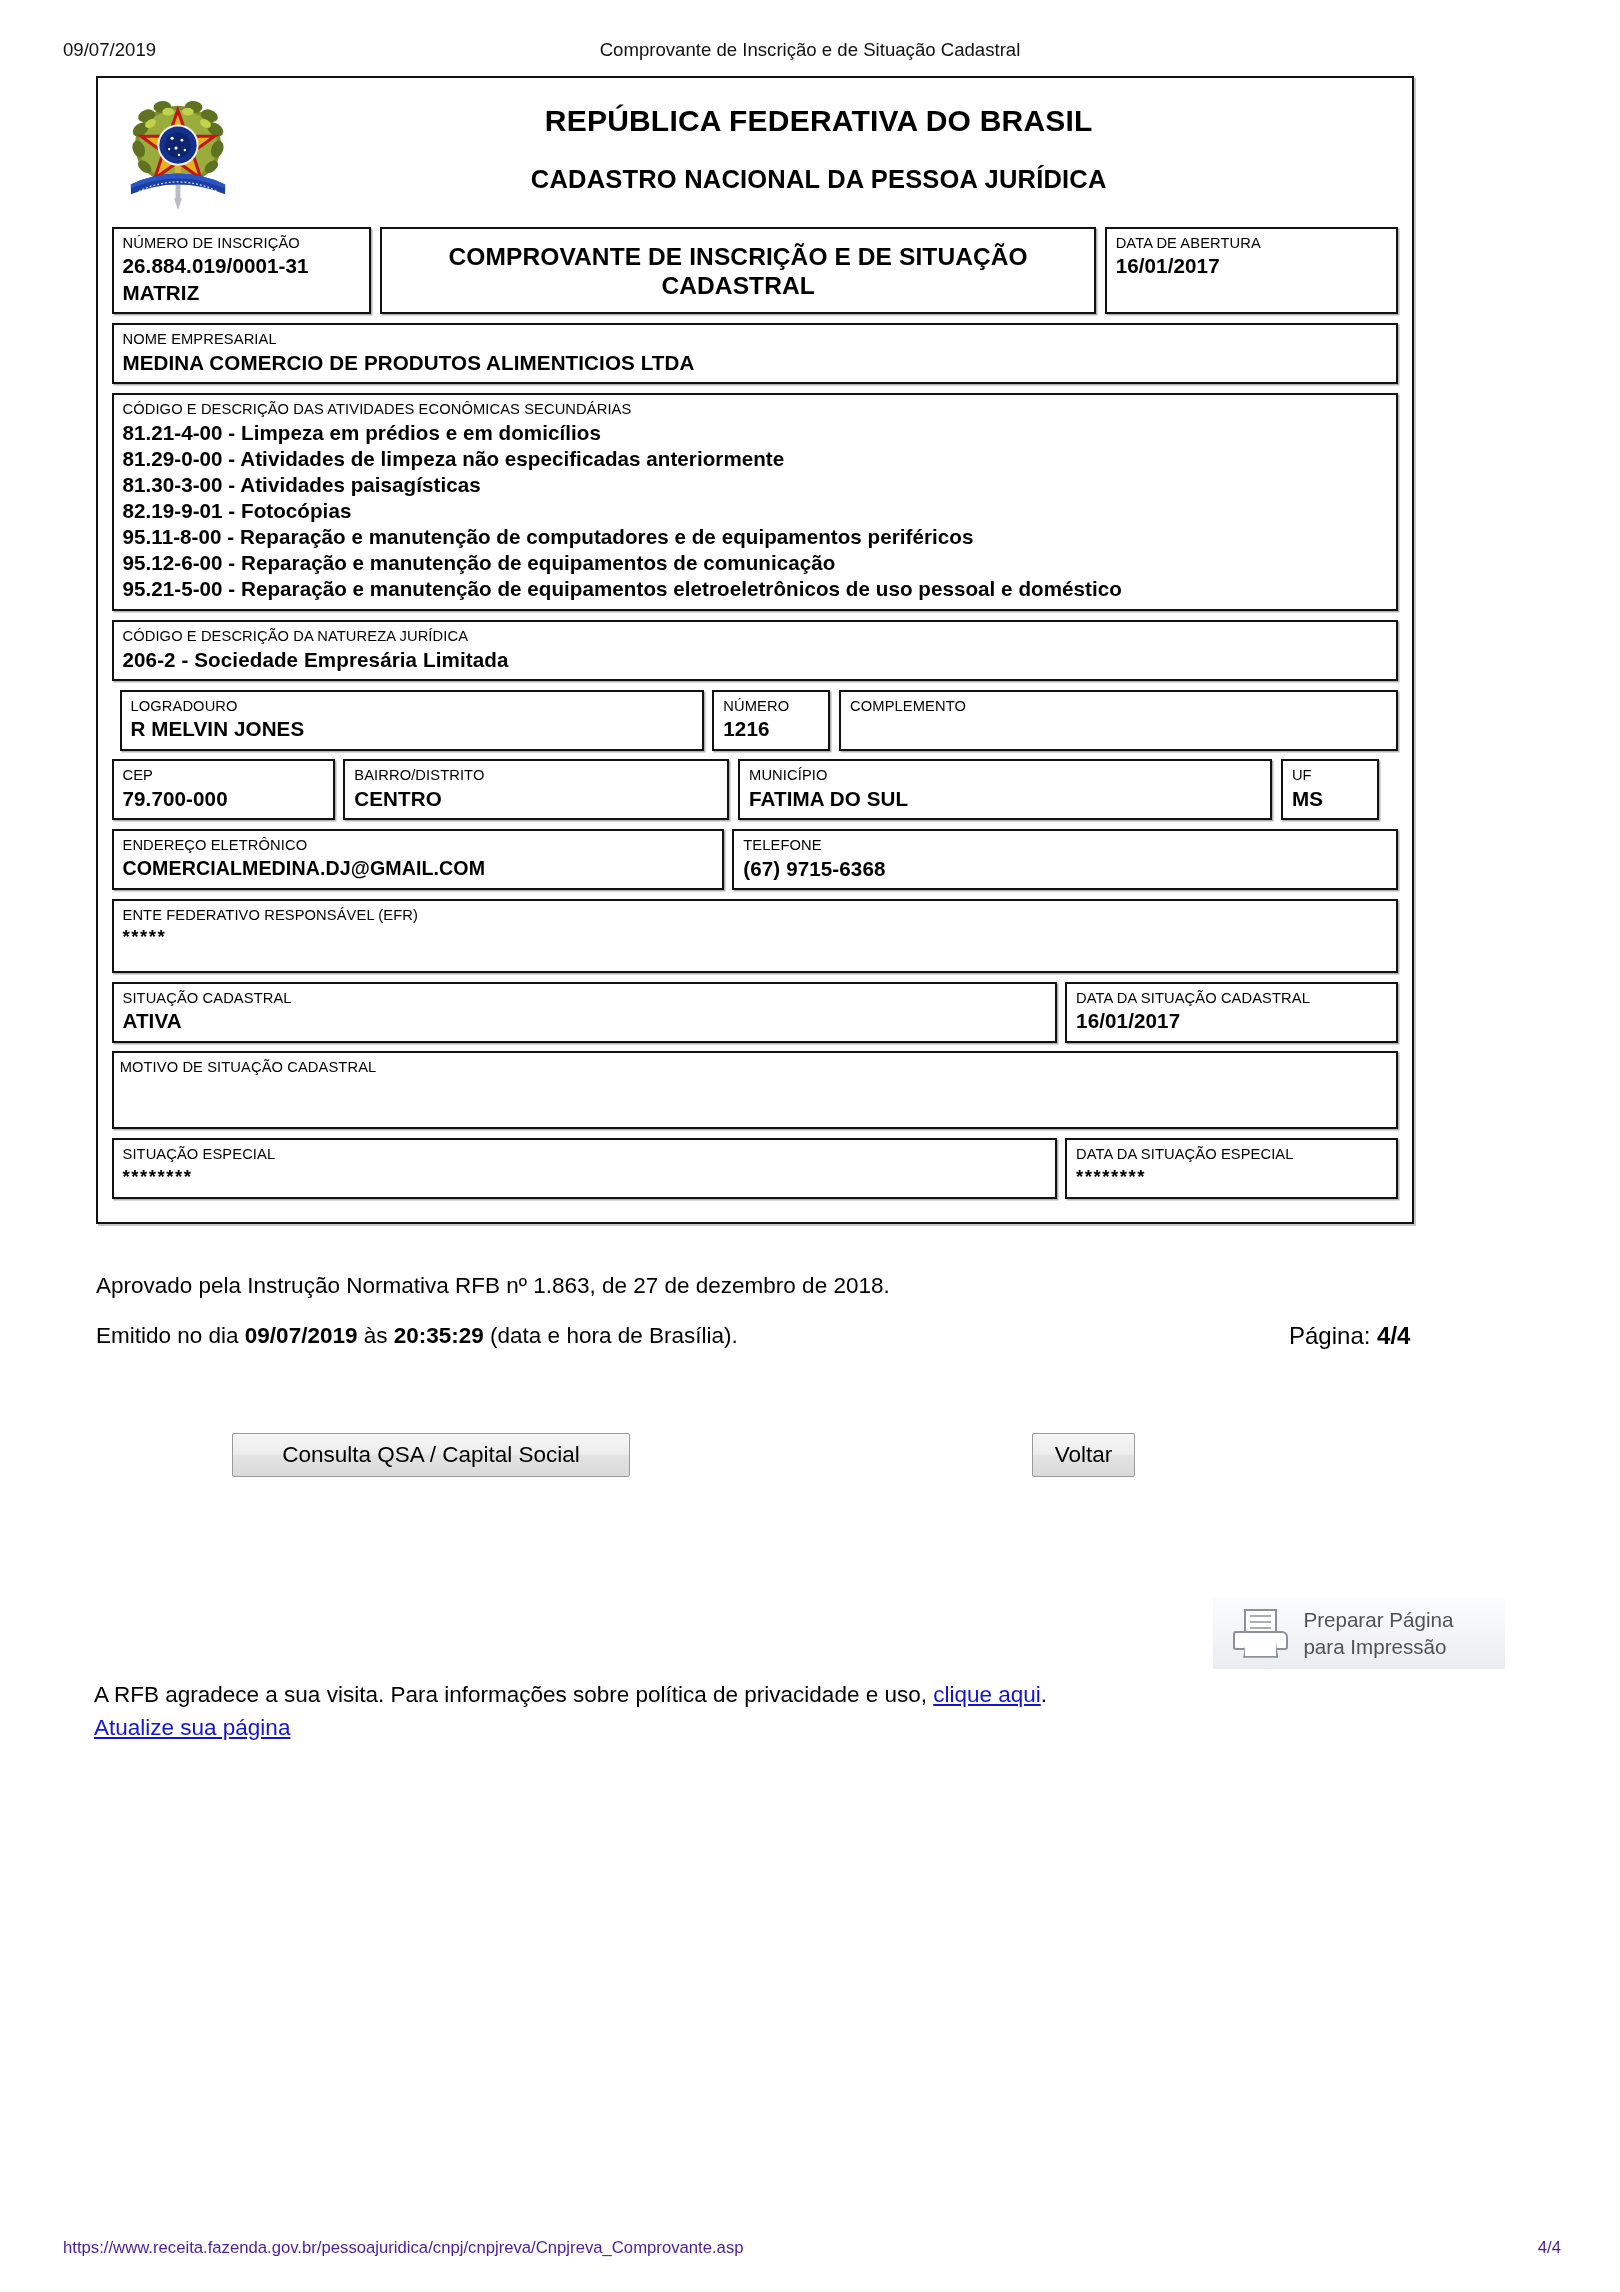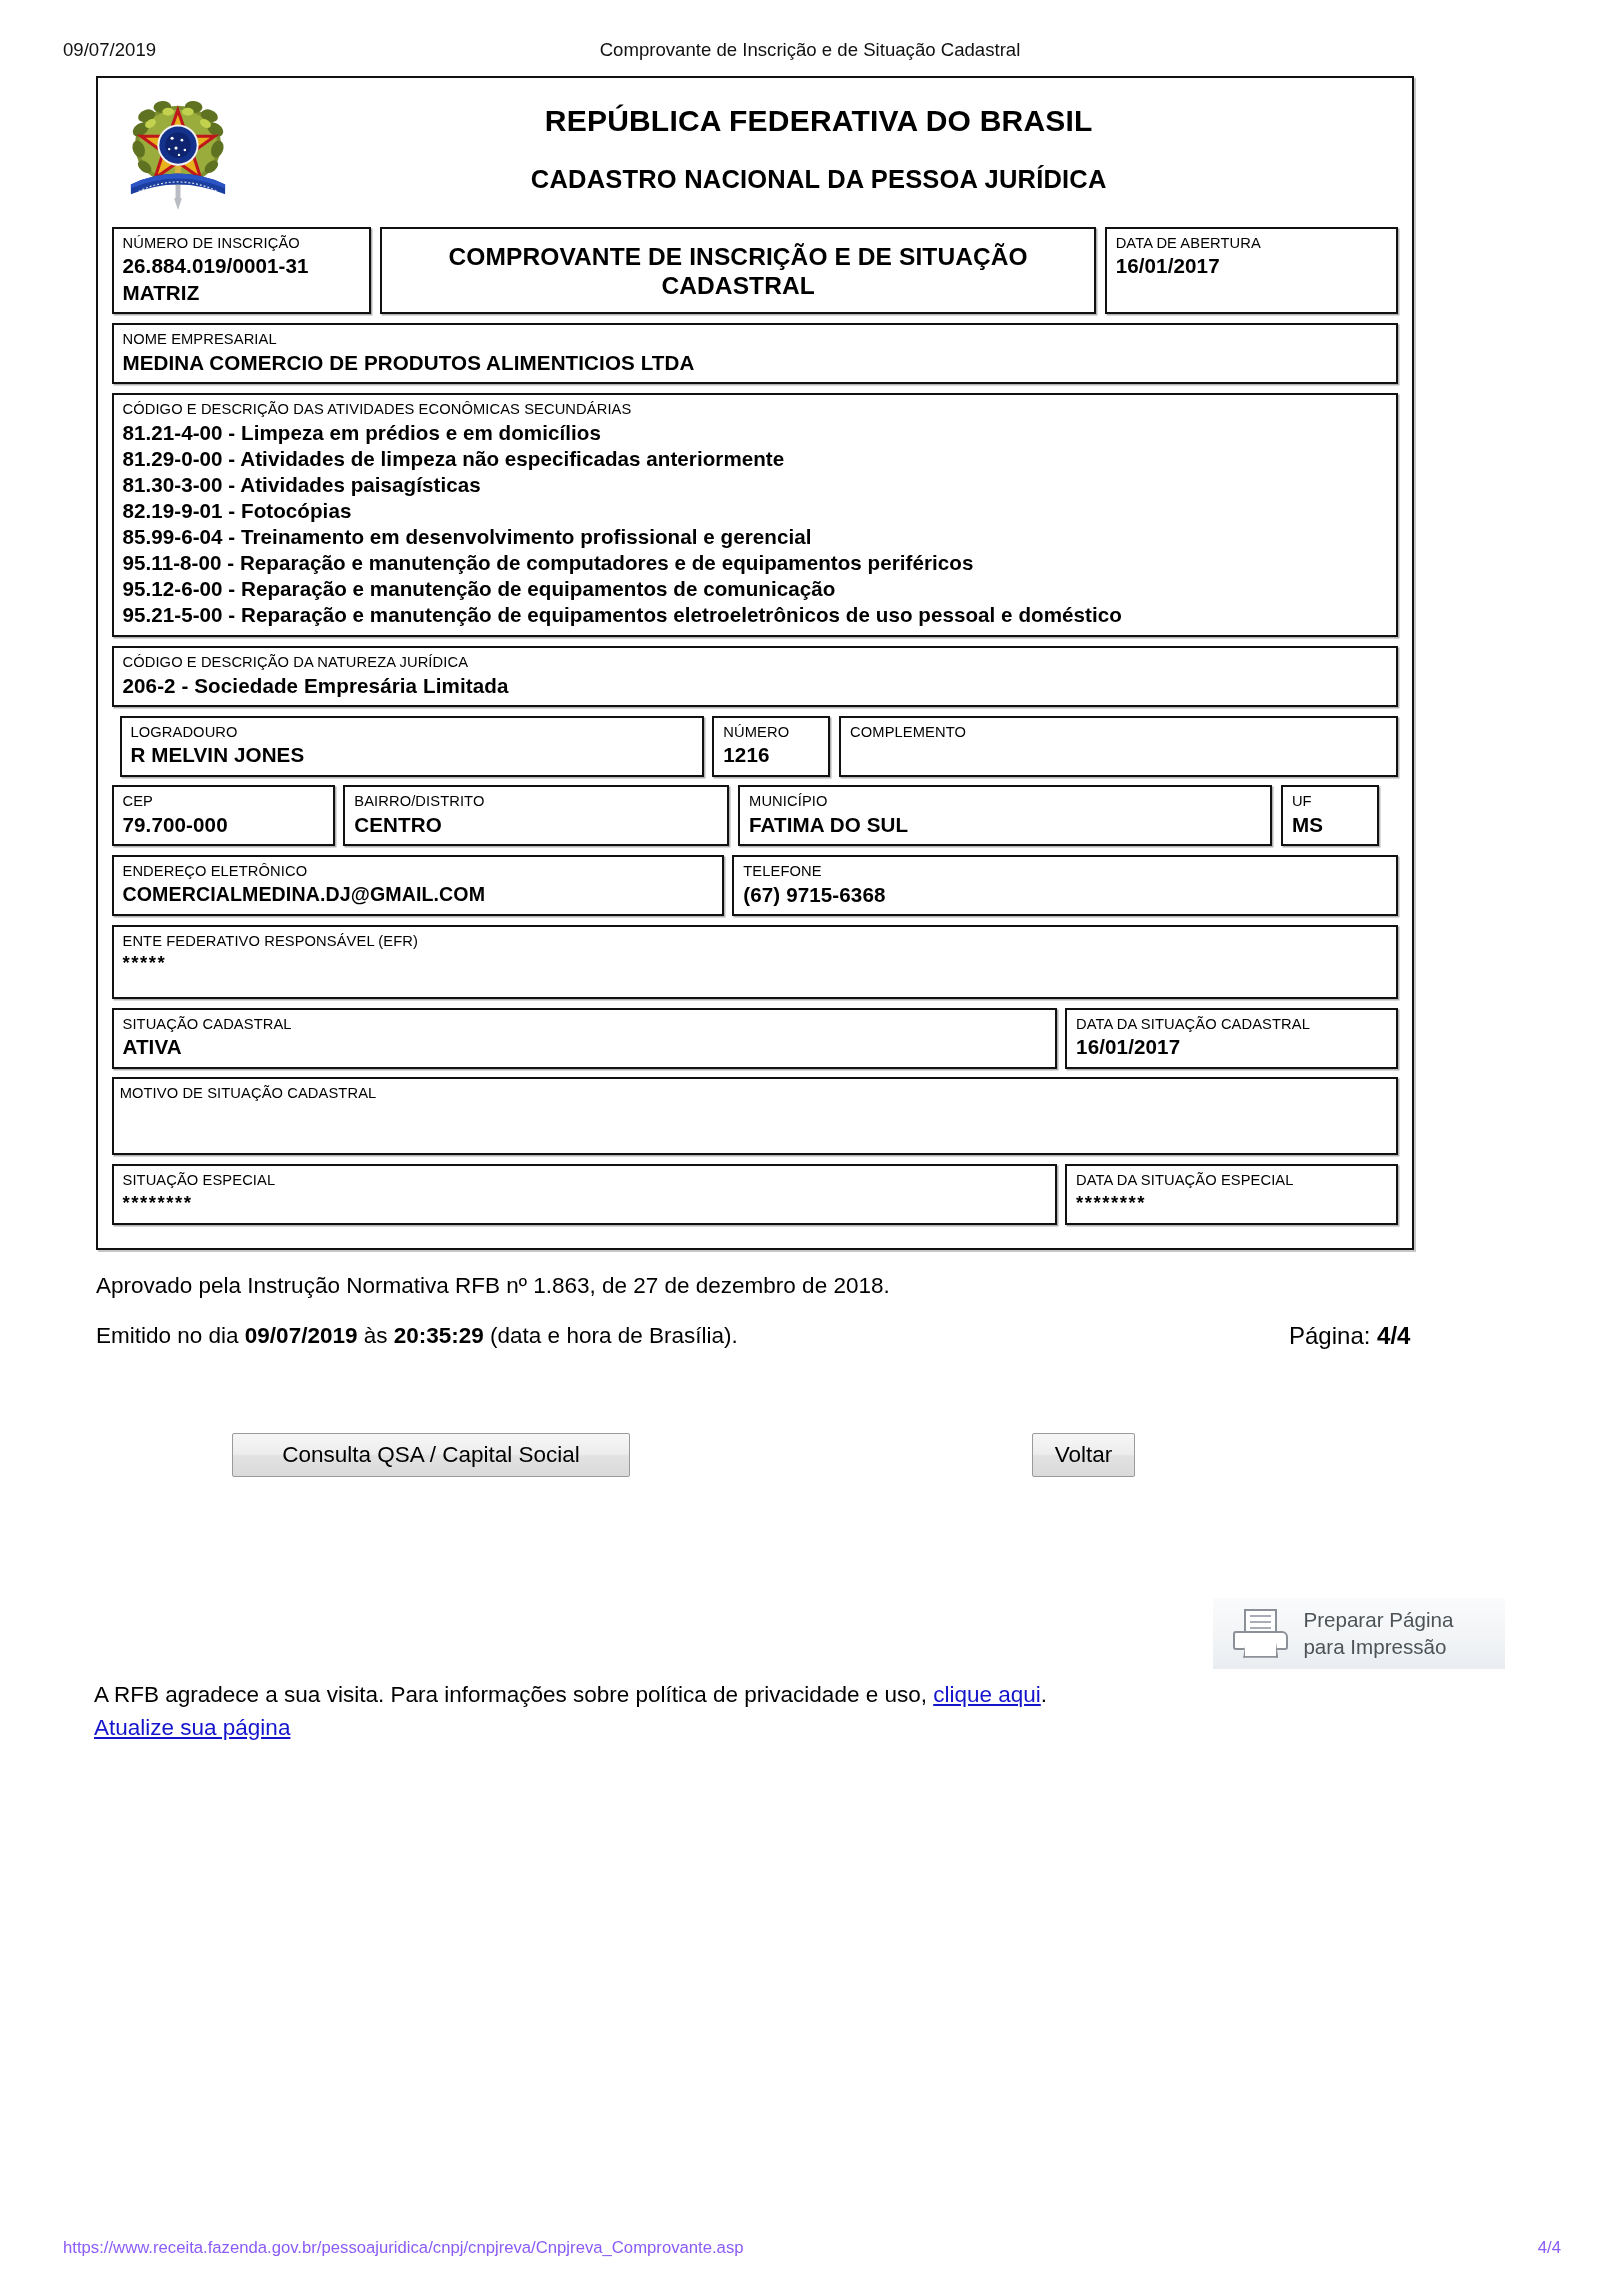--- a/index.html
+++ b/index.html
@@ -43,21 +43,21 @@
     white-space: nowrap;
   }
 
   .print-footer {
     position: absolute;
     top: 2238px;
     left: 0;
     width: 1620px;
     height: 25.5px;
     font-size: 16.7px;
-    color: #8b5cf6;
+    color: #4c1d95;
   }
   .print-footer .pf-url {
     position: absolute;
     left: 63px;
     top: 0;
     white-space: nowrap;
   }
   .print-footer .pf-page {
     position: absolute;
     right: 59px;
@@ -437,21 +437,20 @@
   </div>
 
   <div class="row">
     <div class="box bx-full">
       <div class="lbl">CÓDIGO E DESCRIÇÃO DAS ATIVIDADES ECONÔMICAS SECUNDÁRIAS</div>
       <div class="cnae-list">
         <div class="cnae-item">81.21-4-00 - Limpeza em prédios e em domicílios</div>
         <div class="cnae-item">81.29-0-00 - Atividades de limpeza não especificadas anteriormente</div>
         <div class="cnae-item">81.30-3-00 - Atividades paisagísticas</div>
         <div class="cnae-item">82.19-9-01 - Fotocópias</div>
-        <div class="cnae-item">85.99-6-04 - Treinamento em desenvolvimento profissional e gerencial</div>
         <div class="cnae-item">95.11-8-00 - Reparação e manutenção de computadores e de equipamentos periféricos</div>
         <div class="cnae-item">95.12-6-00 - Reparação e manutenção de equipamentos de comunicação</div>
         <div class="cnae-item">95.21-5-00 - Reparação e manutenção de equipamentos eletroeletrônicos de uso pessoal e doméstico</div>
       </div>
     </div>
   </div>
 
   <div class="row">
     <div class="box bx-full">
       <div class="lbl">CÓDIGO E DESCRIÇÃO DA NATUREZA JURÍDICA</div>

